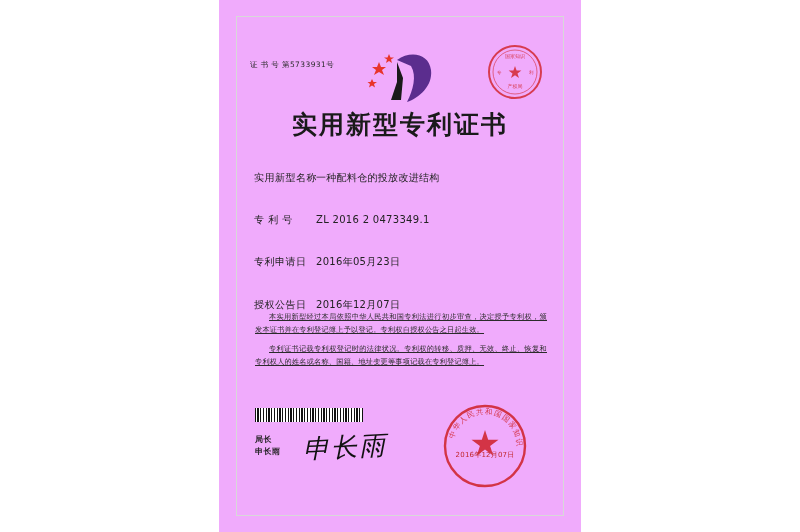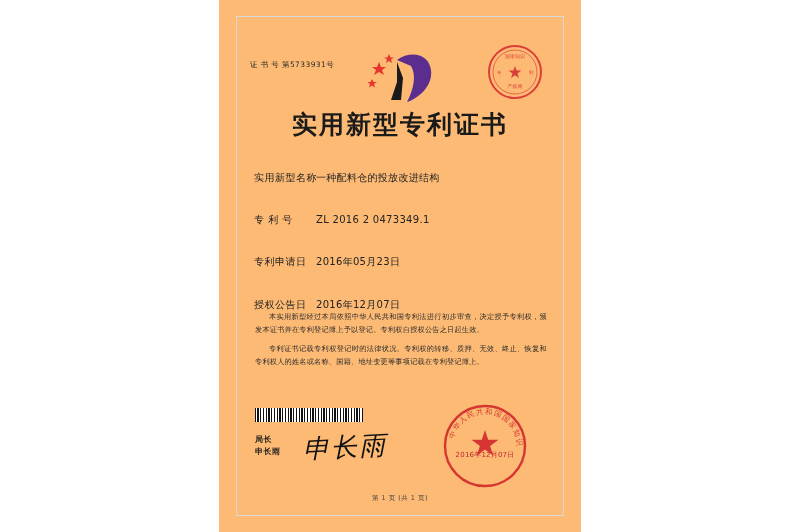--- a/index.html
+++ b/index.html
@@ -14,21 +14,21 @@
     font-family: "DejaVu Sans", sans-serif;
   }
 
   
   #certificate-page {
     position: absolute;
     left: 219px;
     top: 0px;
     width: 362px;
     height: 532px;
-    background: #fdba74;
+    background: #f0abfc;
     box-sizing: border-box;
     overflow: hidden;
   }
   #page-border {
     position: absolute;
     left: 17px;
     top: 16px;
     right: 17px;
     bottom: 16px;
     border: 1px solid #d8d8d8;
@@ -112,20 +112,21 @@
     width: 292px;
     font-size: 7.2px;
     line-height: 13px;
     color: #2b2b2b;
     text-align: justify;
   }
   #body-text p {
     margin: 0 0 6px 0;
     text-indent: 14px;
     letter-spacing: 0.2px;
+    text-decoration: underline;
   }
 
   
   #barcode {
     position: absolute;
     left: 36px;
     top: 408px;
     width: 108px;
     height: 14px;
     background:
@@ -269,14 +270,13 @@
       <polygon points="42,26 45.2,35.8 55.5,35.8 47.1,41.9 50.3,51.7 42,45.6 33.7,51.7 36.9,41.9 28.5,35.8 38.8,35.8" fill="#cf2027"></polygon>
       <path id="sealArcTop" d="M 10 42 A 32 32 0 0 1 74 42" fill="none"></path>
       <path id="sealArcBottom" d="M 14 42 A 28 28 0 0 0 70 42" fill="none"></path>
       <text font-size="7.4" fill="#cf2027" font-family="DejaVu Sans, sans-serif" letter-spacing="1.2">
         <textPath href="#sealArcTop" startOffset="7%">中华人民共和国国家知识产权局</textPath>
       </text>
     </svg>
   </div>
   <div id="seal-date">2016年12月07日</div>
 
-  <div id="page-footer">第 1 页 (共 1 页)</div>
 </div>
 
 </body></html>

